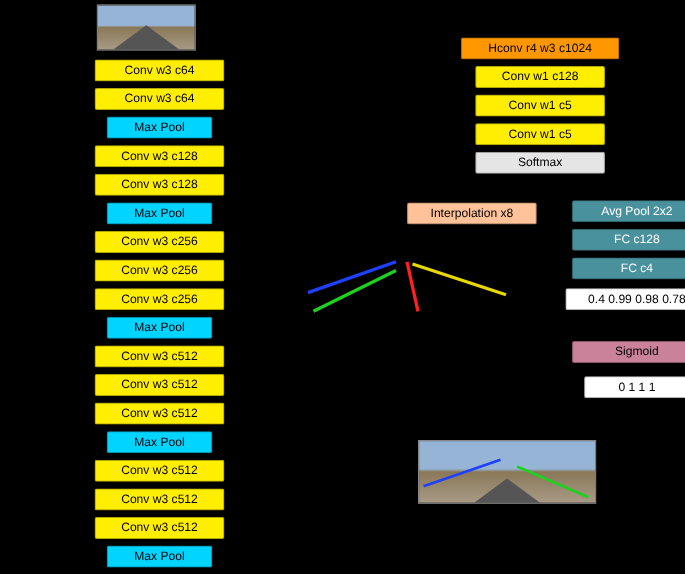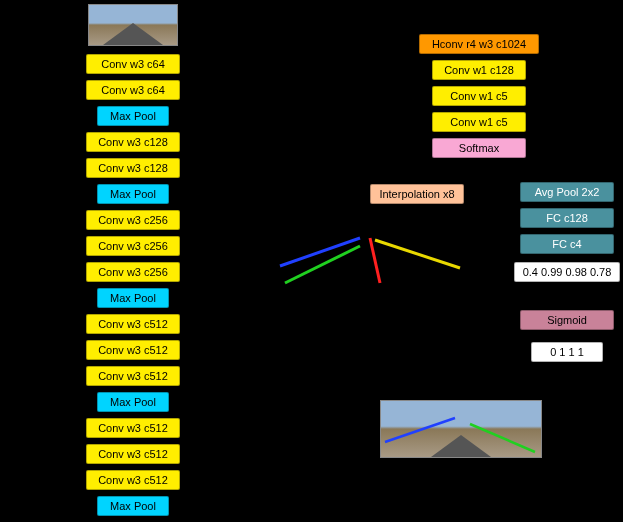--- a/index.html
+++ b/index.html
@@ -10,29 +10,29 @@
     height: 522px;
     position: relative;
     overflow: hidden;
   }
   .block {
     position: absolute;
     text-align: center;
     font-size: 11px;
     border: 1px solid rgba(0,0,0,0.3);
     border-radius: 2px;
-    padding: 3px 0;
+    padding: 3px 12px;
     white-space: nowrap;
   }
   .yellow { background: #ffee00; color: #000; }
   .cyan { background: #00d4ff; color: #000; }
   .orange-d { background: #ff9800; color: #000; }
   .orange-l { background: #ffc299; color: #000; margin-left: 48px; }
   .white { background: #fff; color: #000; text-align: center; }
-  .magenta { background: #f9a8d4; color: #000; }
+  .magenta { background: #e5e5e5; color: #000; }
   .teal { background: #4a919e; color: #fff; }
   .pink { background: #c98299; color: #000; }
   .road-img {
     position: absolute;
     background: linear-gradient(to bottom, #96b5d6 0%, #96b5d6 45%, #8a7858 50%, #a89a85 100%);
     border: 1px solid #888;
   }
   .road-img::before {
     content:"";
     position:absolute;

